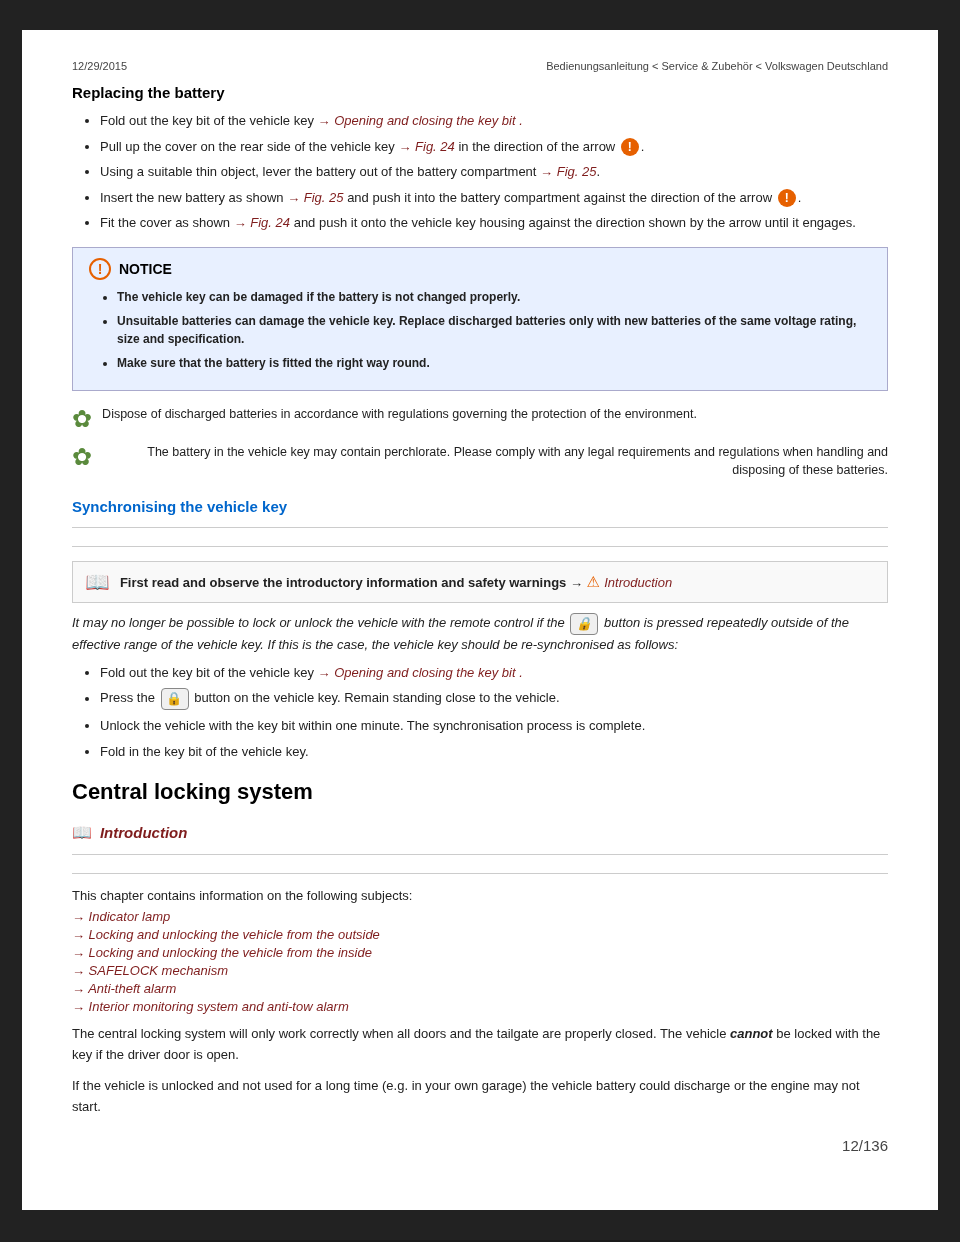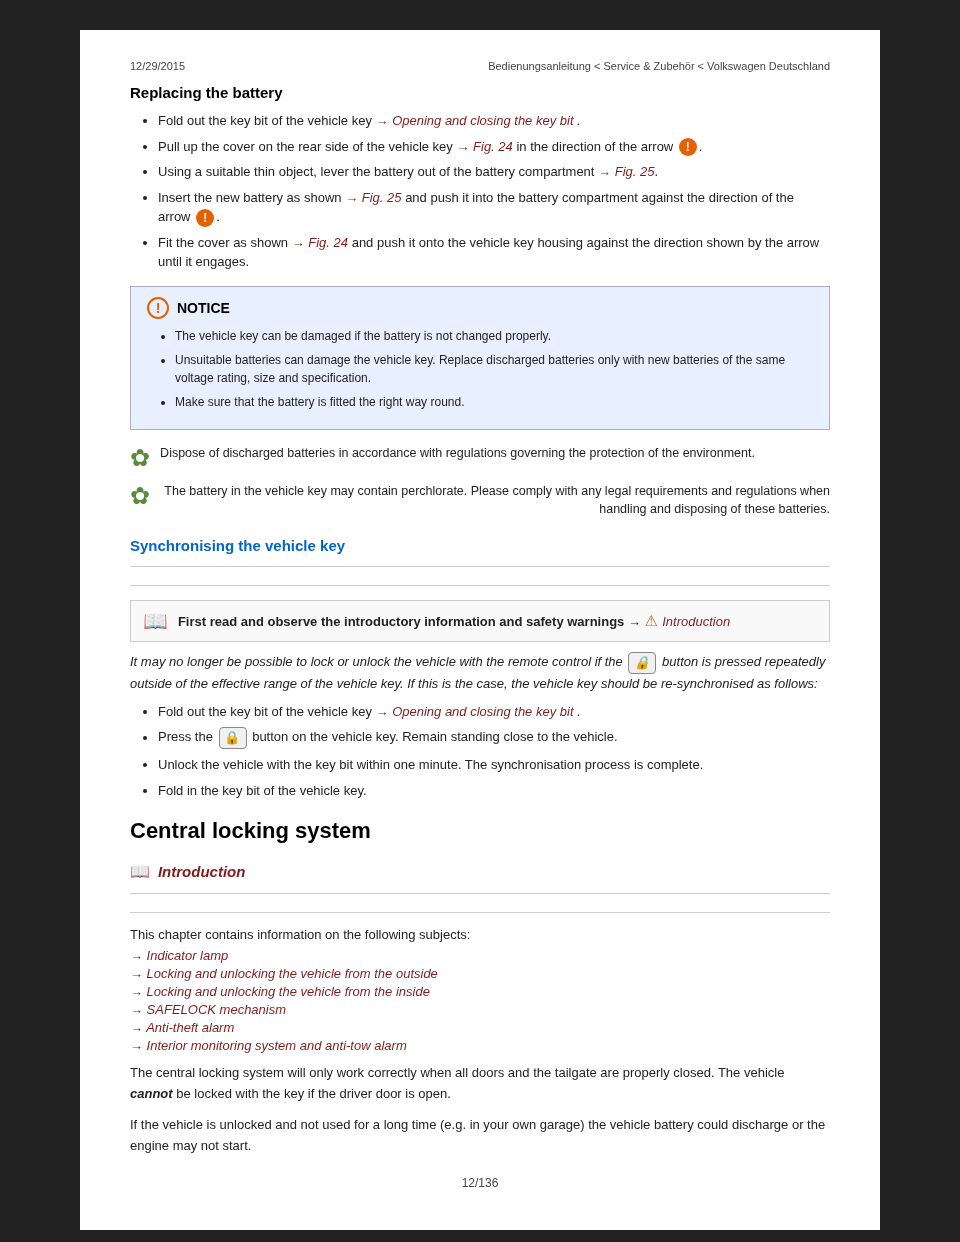--- a/index.html
+++ b/index.html
@@ -3,21 +3,21 @@
   <meta charset="utf-8">
   <style>
     * { margin: 0; padding: 0; box-sizing: border-box; }
     body {
       background: #222;
       font-family: Arial, sans-serif;
       font-size: 13px;
       color: #222;
     }
     .page-wrapper {
-      width: 800px;
+      width: 916px;
       margin: 30px auto;
       background: #fff;
       padding: 30px 50px 40px 50px;
       min-height: 1180px;
       position: relative;
     }
     .header-bar {
       display: flex;
       justify-content: space-between;
       font-size: 11px;
@@ -90,21 +90,21 @@
       font-weight: bold;
       font-size: 14px;
       flex-shrink: 0;
     }
     .notice-box ul {
       list-style: disc;
       margin-left: 28px;
     }
     .notice-box ul li {
       margin-bottom: 6px;
-      font-weight: normal;
+      font-weight: bold;
       font-size: 12px;
     }
     .eco-row {
       display: flex;
       align-items: flex-start;
       gap: 10px;
       margin: 10px 0;
     }
     .eco-icon {
       font-size: 24px;
@@ -167,22 +167,22 @@
       border-top: 1px solid #ccc;
       margin: 14px 0;
     }
     .toc-links {
       margin: 6px 0 10px 0;
     }
     .toc-links div {
       margin-bottom: 3px;
     }
     .page-number {
-      text-align: center;
-      font-size: 12px;
+      text-align: right;
+      font-size: 15px;
       color: #444;
       margin-top: 20px;
     }
     .bottom-bar {
       width: 880px;
       margin: 0 auto;
       background: #1a1a1a;
       display: flex;
       justify-content: space-between;
       align-items: center;

